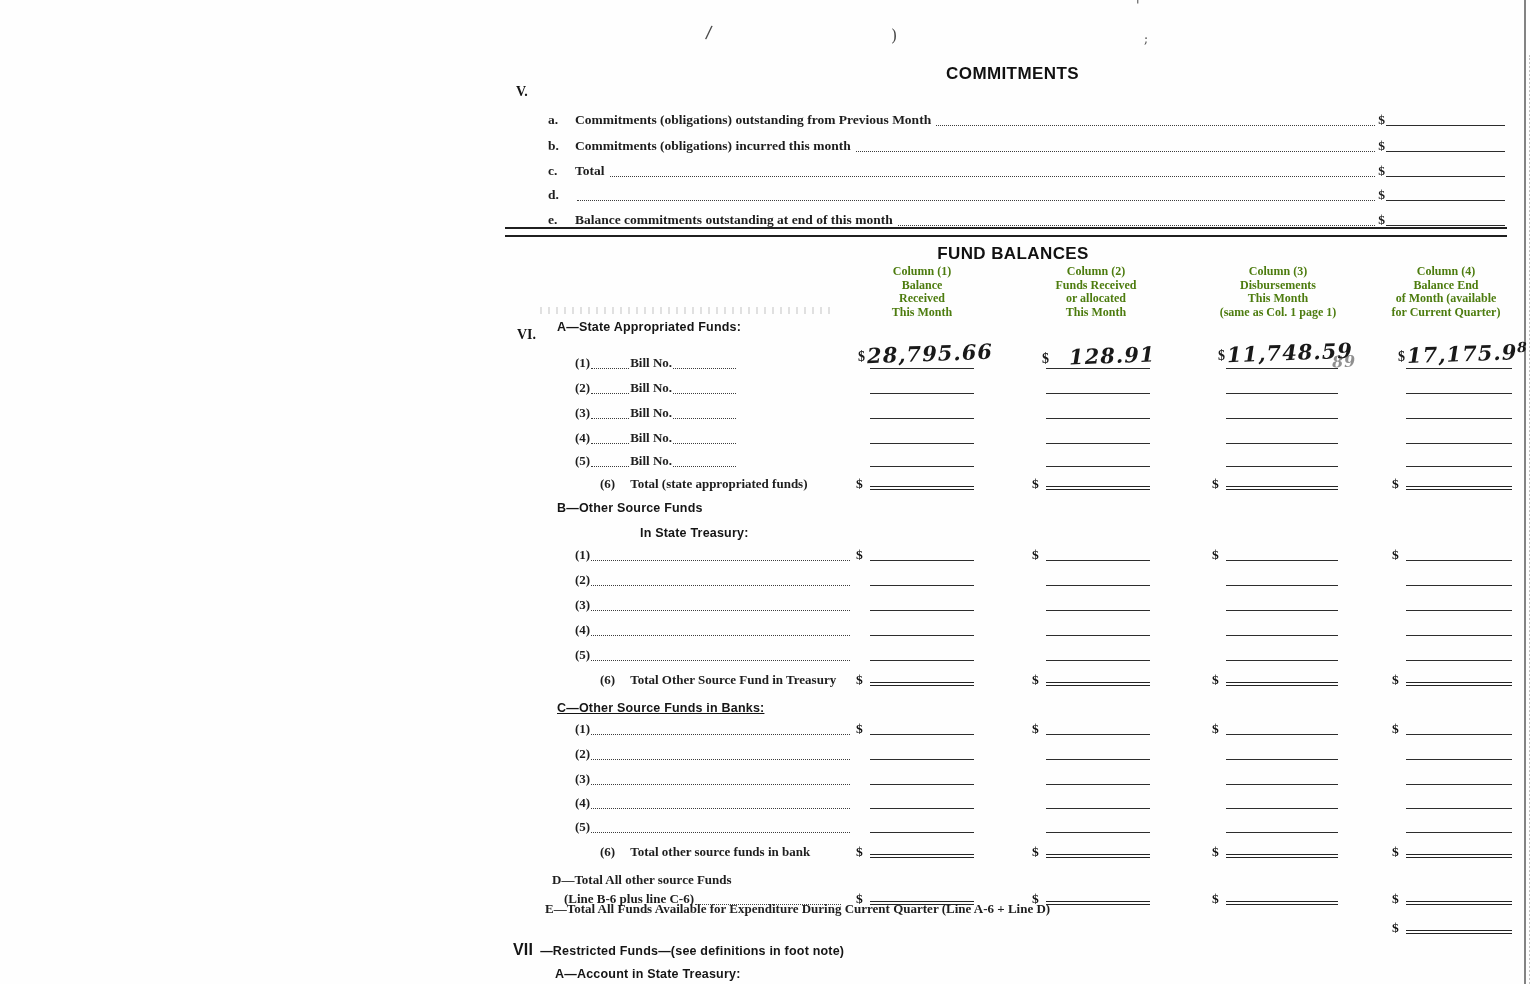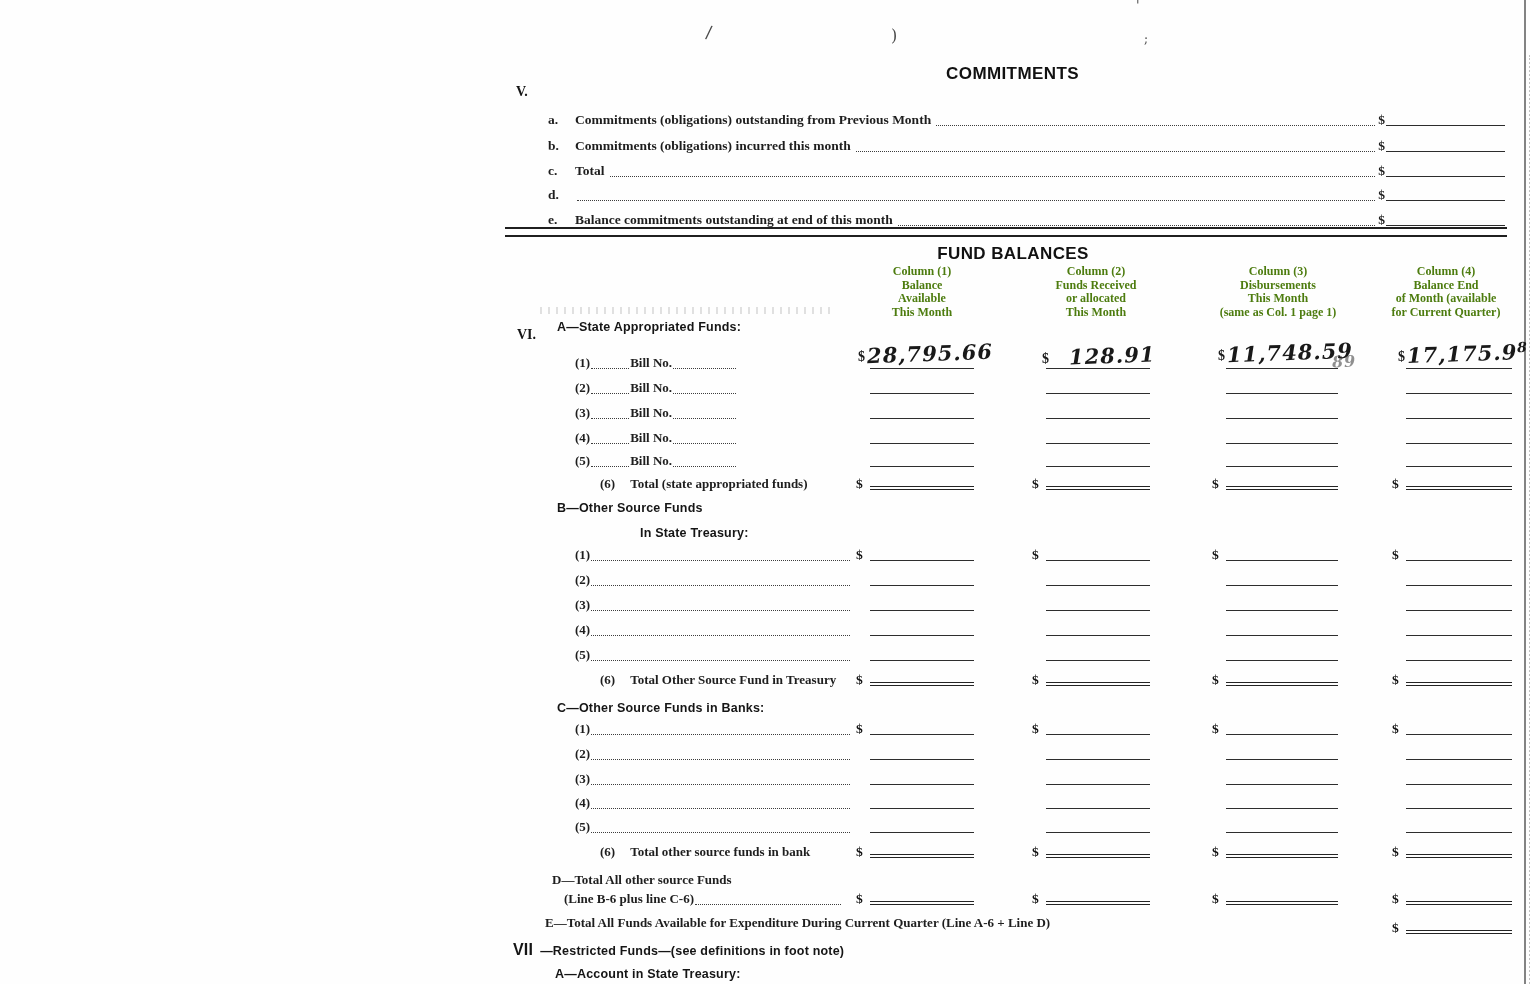--- a/index.html
+++ b/index.html
@@ -104,21 +104,21 @@
 
   <div class="dbl-rule" style="top:227px;"></div>
 
   <div class="abs big-title" style="left:932px;top:244px;width:162px;">FUND BALANCES</div>
   <div class="abs rlabel" style="left:517px;top:289px;margin-top:38px;">VI.</div>
   <span class="smudge" style="left:540px;top:307px;width:290px;"></span>
 
   <div class="colhead" style="left:832px;top:265px;width:180px;">
     <div>Column (1)</div>
     <div>Balance</div>
-    <div>Available</div>
+    <div>Received</div>
     <div>This Month</div>
   </div>
   <div class="colhead" style="left:1006px;top:265px;width:180px;">
     <div>Column (2)</div>
     <div>Funds Received</div>
     <div>or allocated</div>
     <div>This Month</div>
   </div>
   <div class="colhead" style="left:1180px;top:265px;width:196px;">
     <div>Column (3)</div>
@@ -290,21 +290,21 @@
     <span class="ds d1">$</span>
       <span class="ds d2">$</span>
       <span class="ds d3">$</span>
       <span class="ds d4">$</span>
     <span class="line dblline cl1"></span>
       <span class="line dblline cl2"></span>
       <span class="line dblline cl3"></span>
       <span class="line dblline cl4"></span>
   </div>
 
-  <div class="abs sans" style="left:557px;top:701px;">C—Other Source Funds in Banks:</div>
+  <div class="abs sans" style="left:557px;top:701px;text-decoration:underline;">C—Other Source Funds in Banks:</div>
 
   <div class="frow" style="top:735px;">
     <span class="numbox ser13">
         <span>(1)</span>
         <span class="dlead grow"></span>
       </span>
     <span class="ds d1">$</span>
       <span class="ds d2">$</span>
       <span class="ds d3">$</span>
       <span class="ds d4">$</span>
@@ -379,21 +379,21 @@
       <span class="ds d2">$</span>
       <span class="ds d3">$</span>
       <span class="ds d4">$</span>
     <span class="line dblline cl1"></span>
       <span class="line dblline cl2"></span>
       <span class="line dblline cl3"></span>
       <span class="line dblline cl4"></span>
   </div>
 
   <div class="frow" style="top:934px;">
-    <span class="abs ser13" style="left:545px;bottom:3px;white-space:nowrap;">E—Total All Funds Available for Expenditure During Current Quarter (Line A-6 + Line D)</span>
+    <span class="abs ser13" style="left:545px;bottom:17px;white-space:nowrap;">E—Total All Funds Available for Expenditure During Current Quarter (Line A-6 + Line D)</span>
     <span class="ds d4">$</span>
     <span class="line dblline cl4"></span>
   </div>
 
   <div class="abs" style="left:513px;top:941px;white-space:nowrap;">
     <span class="sans" style="font-size:16px;">VII</span>
     <span class="sans" style="margin-left:3px;">—Restricted Funds—(see definitions in foot note)</span>
   </div>
   <div class="abs sans" style="left:555px;top:967px;">A—Account in State Treasury:</div>
 

